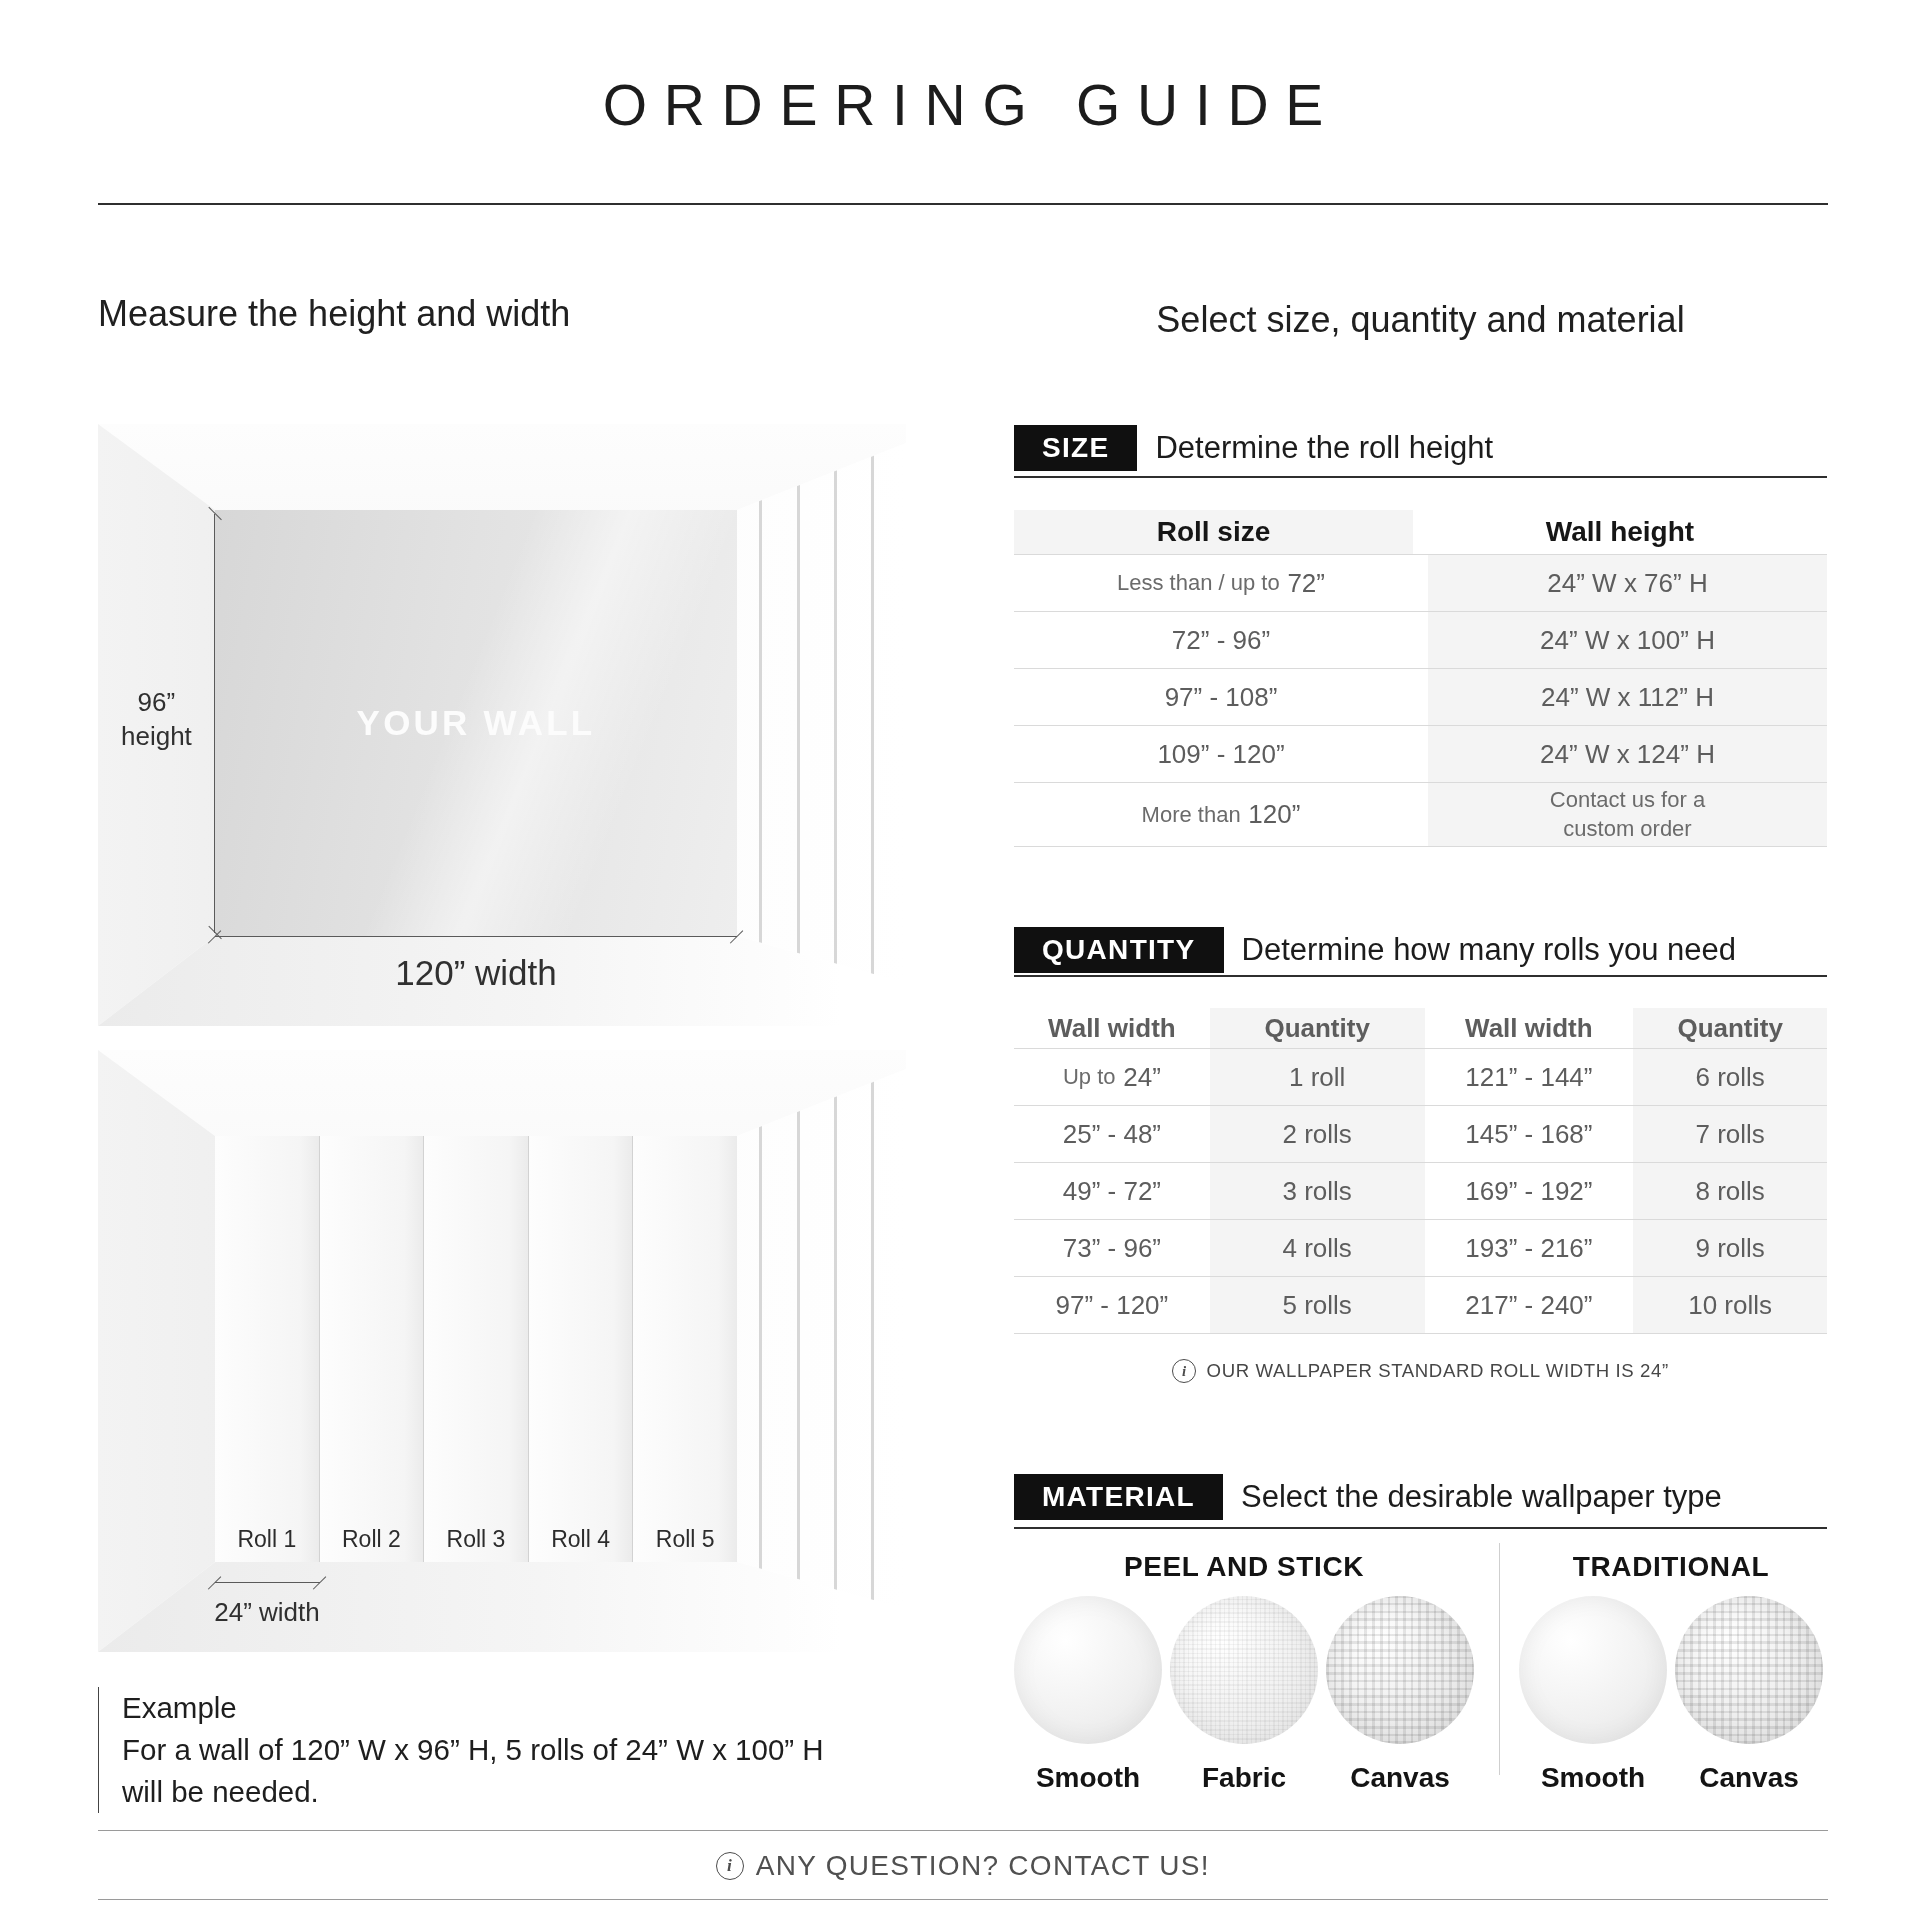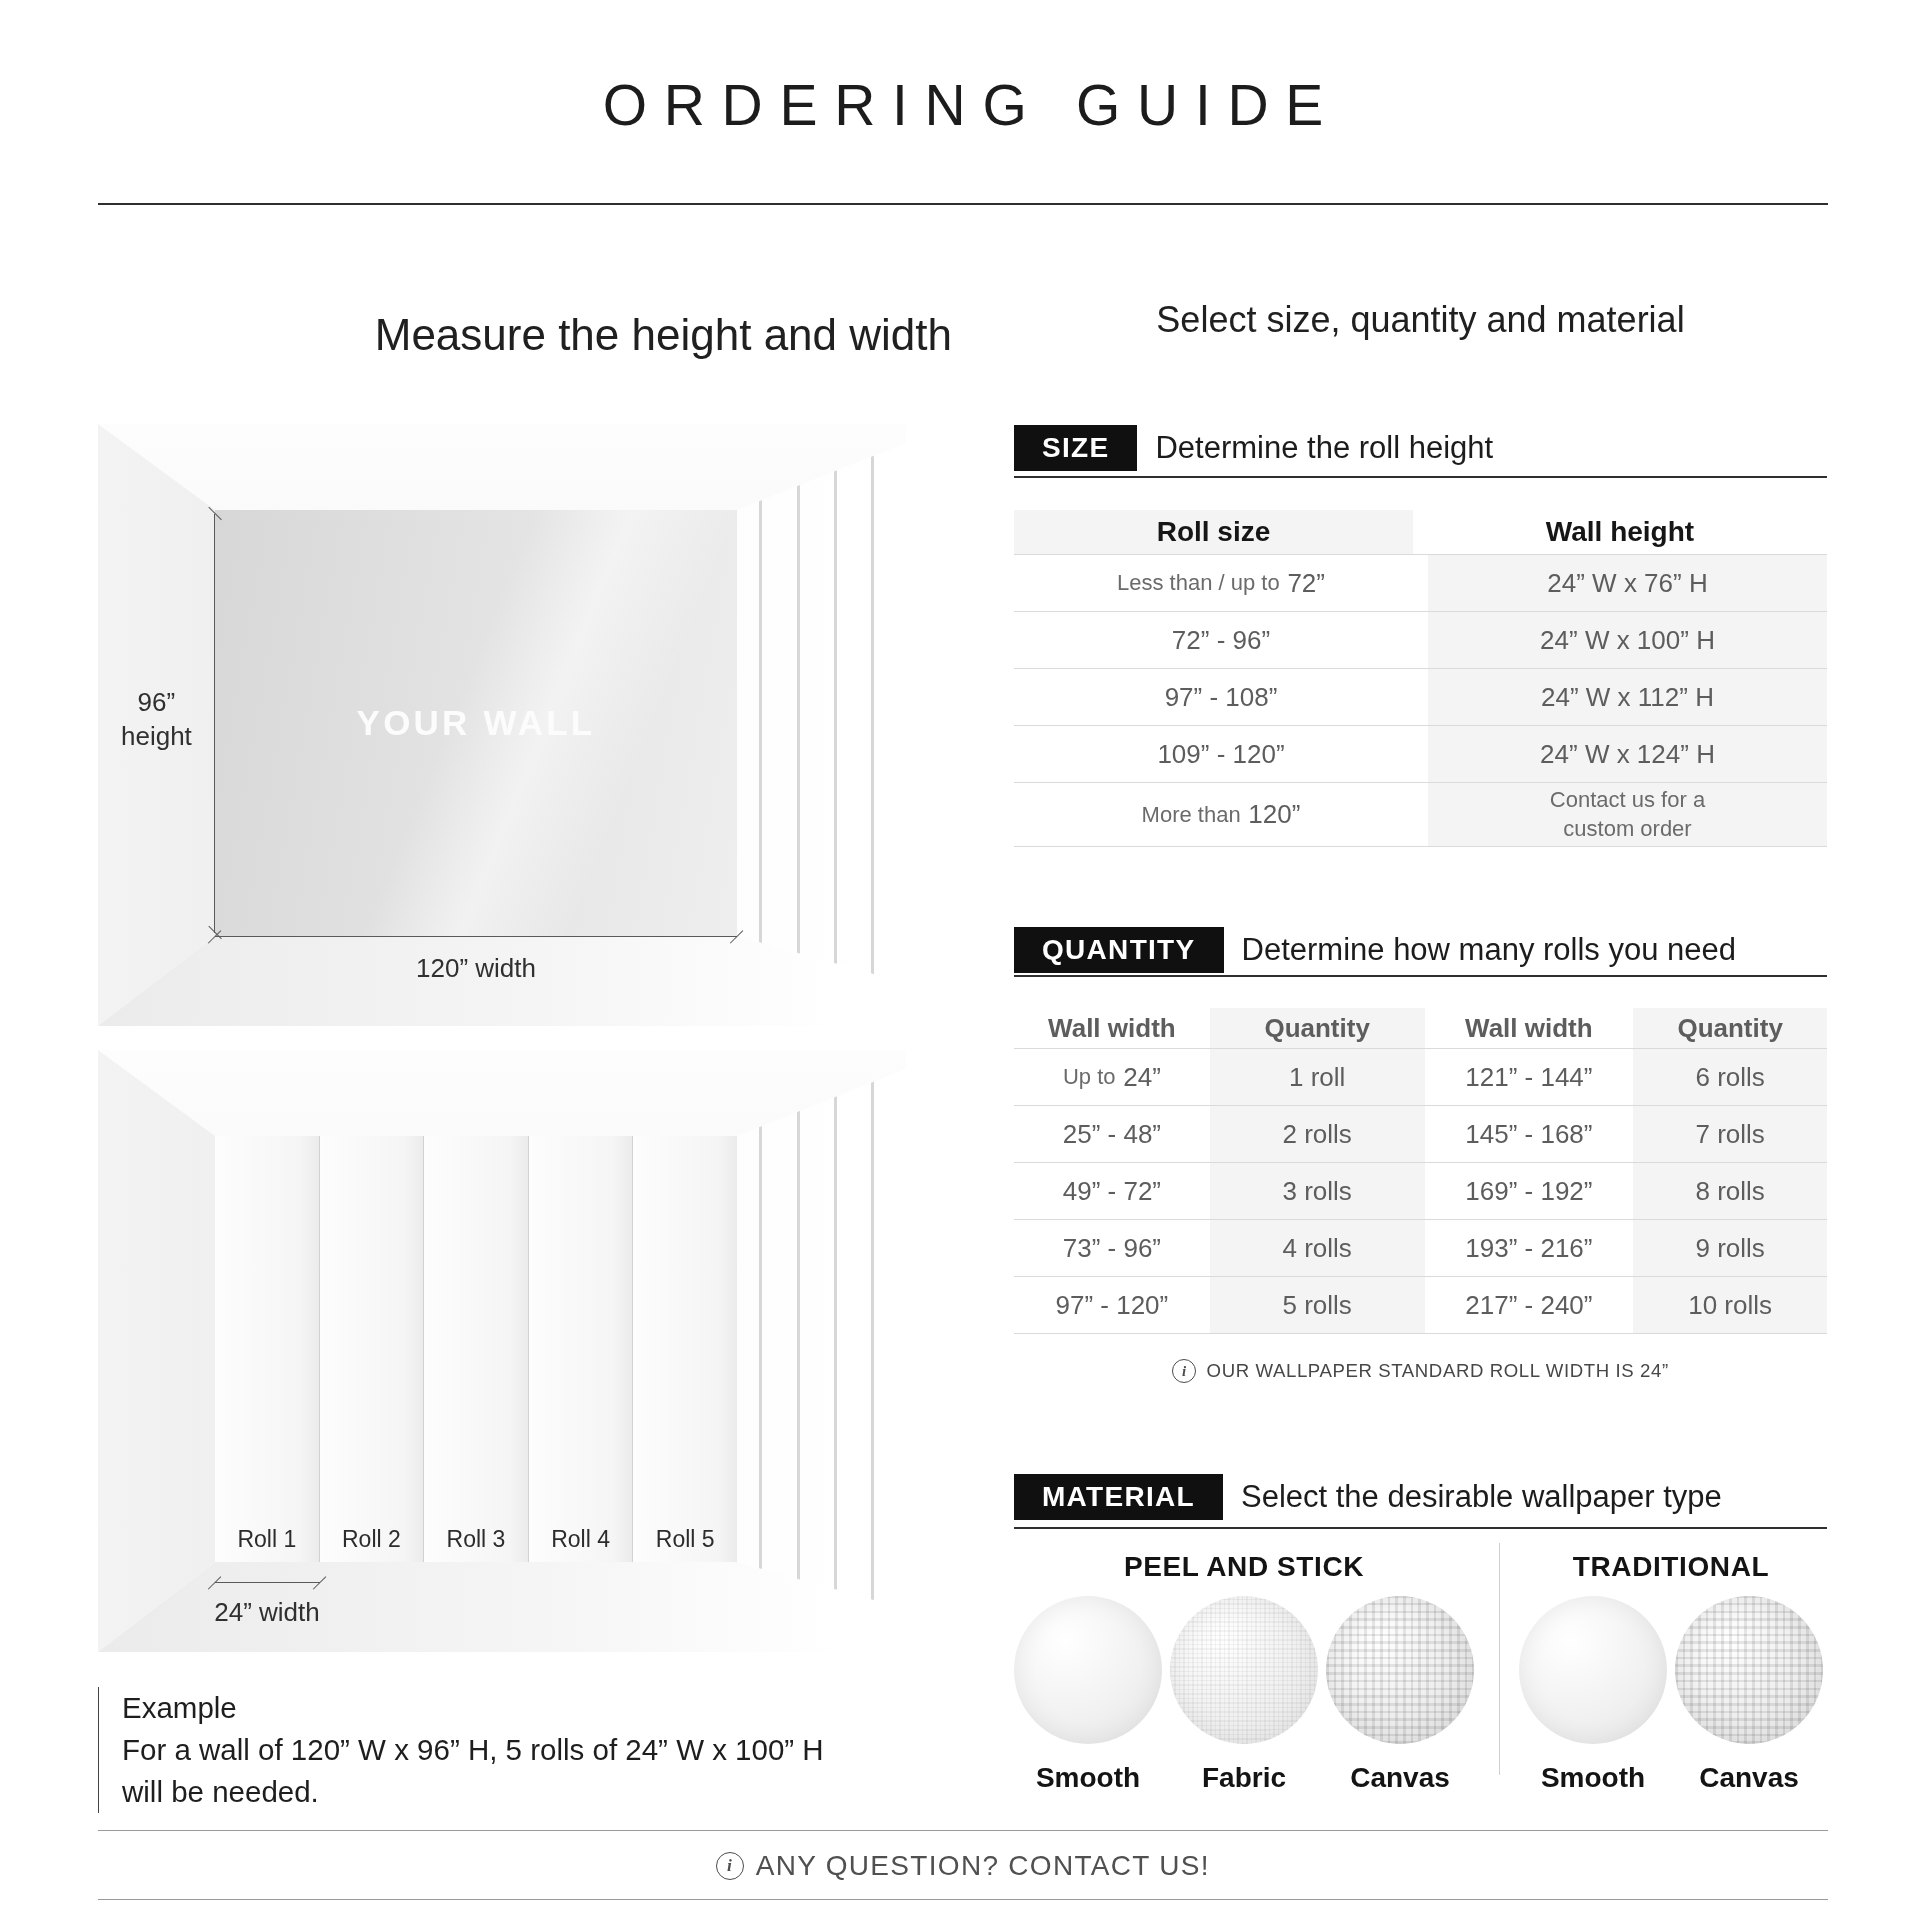--- a/index.html
+++ b/index.html
@@ -12,22 +12,22 @@
   .title {
     position:absolute; top:72px; left:0; width:1926px; margin:0;
     text-align:center; font-size:57px; font-weight:400;
     letter-spacing:16.7px; text-indent:16.7px; color:#1c1c1c;
   }
   .rule { position:absolute; background:#2f2f2f; height:1.9px; }
   .top-rule { left:98px; top:203px; width:1730px; }
 
   
   .left-heading {
-    position:absolute; left:98px; top:290px; width:854px; text-align:right;
-    font-size:44px; line-height:1.32; color:#202020;margin-top:16px;
+    position:absolute; left:98px; top:290px; width:854px; text-align:left;
+    font-size:36px; line-height:1.32; color:#202020;
   }
   .right-heading {
     position:absolute; left:1014px; top:299px; width:813px; text-align:center;
     font-size:36px; color:#202020;
   }
 
   
   .room { position:absolute; left:98px; width:808px; height:602px; overflow:hidden; background:#fff; }
   .room1 { top:424px; }
   .room2 { top:1050px; }
@@ -88,21 +88,21 @@
   .dim-h::before, .dim-h::after { content:""; position:absolute; top:-8.3px; width:1.3px; height:18px; background:#5a5a5a; transform:rotate(45deg); }
   .dim-h::before { left:-0.6px; } .dim-h::after { right:-0.6px; }
   .dim-h1 { left:117px; top:512px; width:522px; }
   .dim-h2 { left:117px; top:532px; width:105px; }
   .dim-label-v {
     position:absolute; left:3.9px; top:262px; width:109px; text-align:center;
     font-size:26px; line-height:1.3; color:#303030; z-index:3;
   }
   .dim-label-h1 {
     position:absolute; left:117px; top:529px; width:522px; text-align:center;
-    font-size:26px; color:#303030; z-index:3;
+    font-size:35px; color:#303030; z-index:3;
   }
   .dim-label-h2 {
     position:absolute; left:169px; top:547px; transform:translateX(-50%);
     white-space:nowrap; font-size:26px; color:#303030; z-index:3;
   }
 
   
   .example {
     position:absolute; left:98px; top:1687px; border-left:1.9px solid #444444;
     padding-left:23px; font-size:29.5px; line-height:1.42; color:#1e1e1e;

